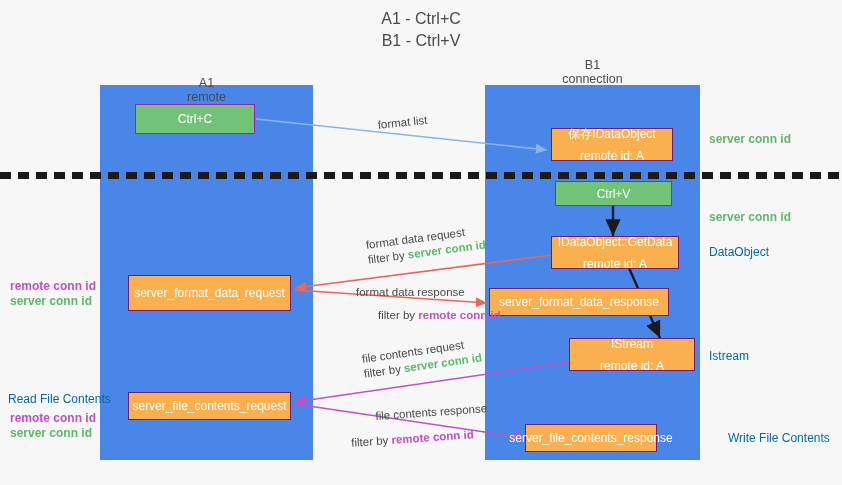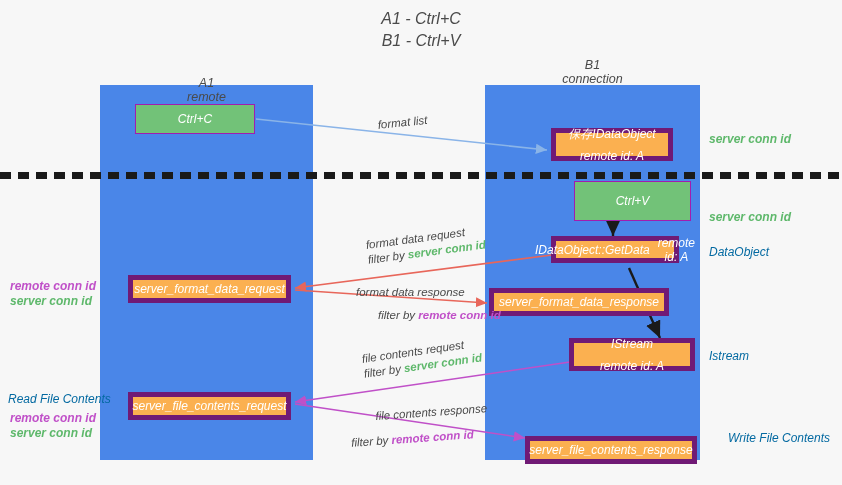--- a/index.html
+++ b/index.html
@@ -4,21 +4,21 @@
 <style>
   html,body{margin:0;padding:0;}
   body{
     width:842px;height:485px;
     background:#f7f7f7;
     font-family:"Liberation Sans","DejaVu Sans",sans-serif;
     overflow:hidden;
     position:relative;
     color:#3c3c3c;
   }
-  #stage{position:absolute;inset:0;font-style:italic;}
+  #stage{position:absolute;inset:0;}
   svg.layer{position:absolute;left:0;top:0;width:842px;height:485px;overflow:visible;}
   #svg-lines{z-index:2;}
 
   .title{
     position:absolute;left:0;right:0;top:8px;
     text-align:center;font-size:16px;line-height:22px;color:#4a4a4a;
     z-index:4;
   }
 
   .lane{position:absolute;background:#4a86e8;z-index:1;}
@@ -27,21 +27,21 @@
     position:absolute;text-align:center;font-size:12.5px;line-height:14px;
     color:#4a4a4a;z-index:4;
   }
 
   .box{
     position:absolute;display:flex;align-items:center;justify-content:center;
     text-align:center;color:#ffffff;font-size:12px;line-height:14px;
     box-sizing:border-box;z-index:3;padding:2px 4px;
   }
   .box.green{background:#72c278;border:1px solid #a21caf;}
-  .box.orange{background:#fbb050;border:5px solid #701a75;gap:8px;}
+  .box.orange{background:#fbb050;border:1px solid #701a75;gap:8px;}
 
   .edge-label{
     position:absolute;font-size:11.5px;line-height:15px;color:#4a4a4a;
     white-space:nowrap;z-index:4;
   }
   .edge-label.rot{transform-origin:left top;}
   .green-t{color:#5eb86b;font-weight:bold;}
   .mag-t{color:#c050c8;font-weight:bold;}
 
   .side-label{
@@ -112,47 +112,47 @@
 
   <div class="box green" style="left:135px;top:104px;width:120px;height:30px;">
     <span>Ctrl+C</span>
   </div>
 
   <div class="box orange" style="left:551px;top:128px;width:122px;height:33px;flex-direction:column;">
     <span>保存IDataObject</span>
     <span>remote id: A</span>
   </div>
 
-  <div class="box green" style="left:574px;top:181px;width:117px;height:40px;">
+  <div class="box green" style="left:555px;top:181px;width:117px;height:25px;">
     <span>Ctrl+V</span>
   </div>
 
-  <div class="box orange" style="left:551px;top:236px;width:128px;height:27px;flex-direction:row;">
+  <div class="box orange" style="left:551px;top:236px;width:128px;height:33px;flex-direction:column;">
     <span>IDataObject::GetData</span>
     <span>remote id: A</span>
   </div>
 
-  <div class="box orange" style="left:128px;top:275px;width:163px;height:28px;">
+  <div class="box orange" style="left:128px;top:275px;width:163px;height:36px;">
     <span>server_format_data_request</span>
   </div>
 
   <div class="box orange" style="left:489px;top:288px;width:180px;height:28px;">
     <span>server_format_data_response</span>
   </div>
 
   <div class="box orange" style="left:569px;top:338px;width:126px;height:33px;flex-direction:column;">
     <span>IStream</span>
     <span>remote id: A</span>
   </div>
 
   <div class="box orange" style="left:128px;top:392px;width:163px;height:28px;">
     <span>server_file_contents_request</span>
   </div>
 
-  <div class="box orange" style="left:525px;top:436px;width:172px;height:28px;">
+  <div class="box orange" style="left:525px;top:424px;width:132px;height:28px;">
     <span>server_file_contents_response</span>
   </div>
 
   <div class="edge-label rot" style="left:377px;top:118px;transform:rotate(-6deg);">
     <span>format list</span>
   </div>
 
   <div class="edge-label rot" style="left:365px;top:238px;transform:rotate(-7.5deg);">
     <div>format data request</div>
     <div><span>filter by </span><span class="green-t">server conn id</span></div>

